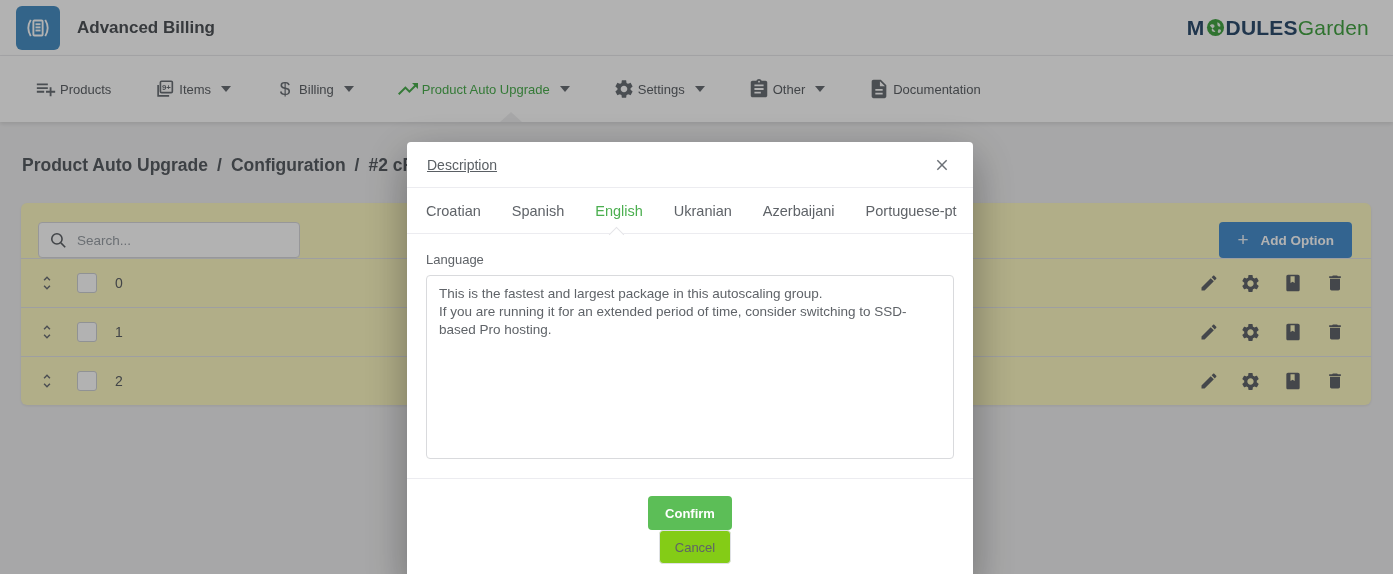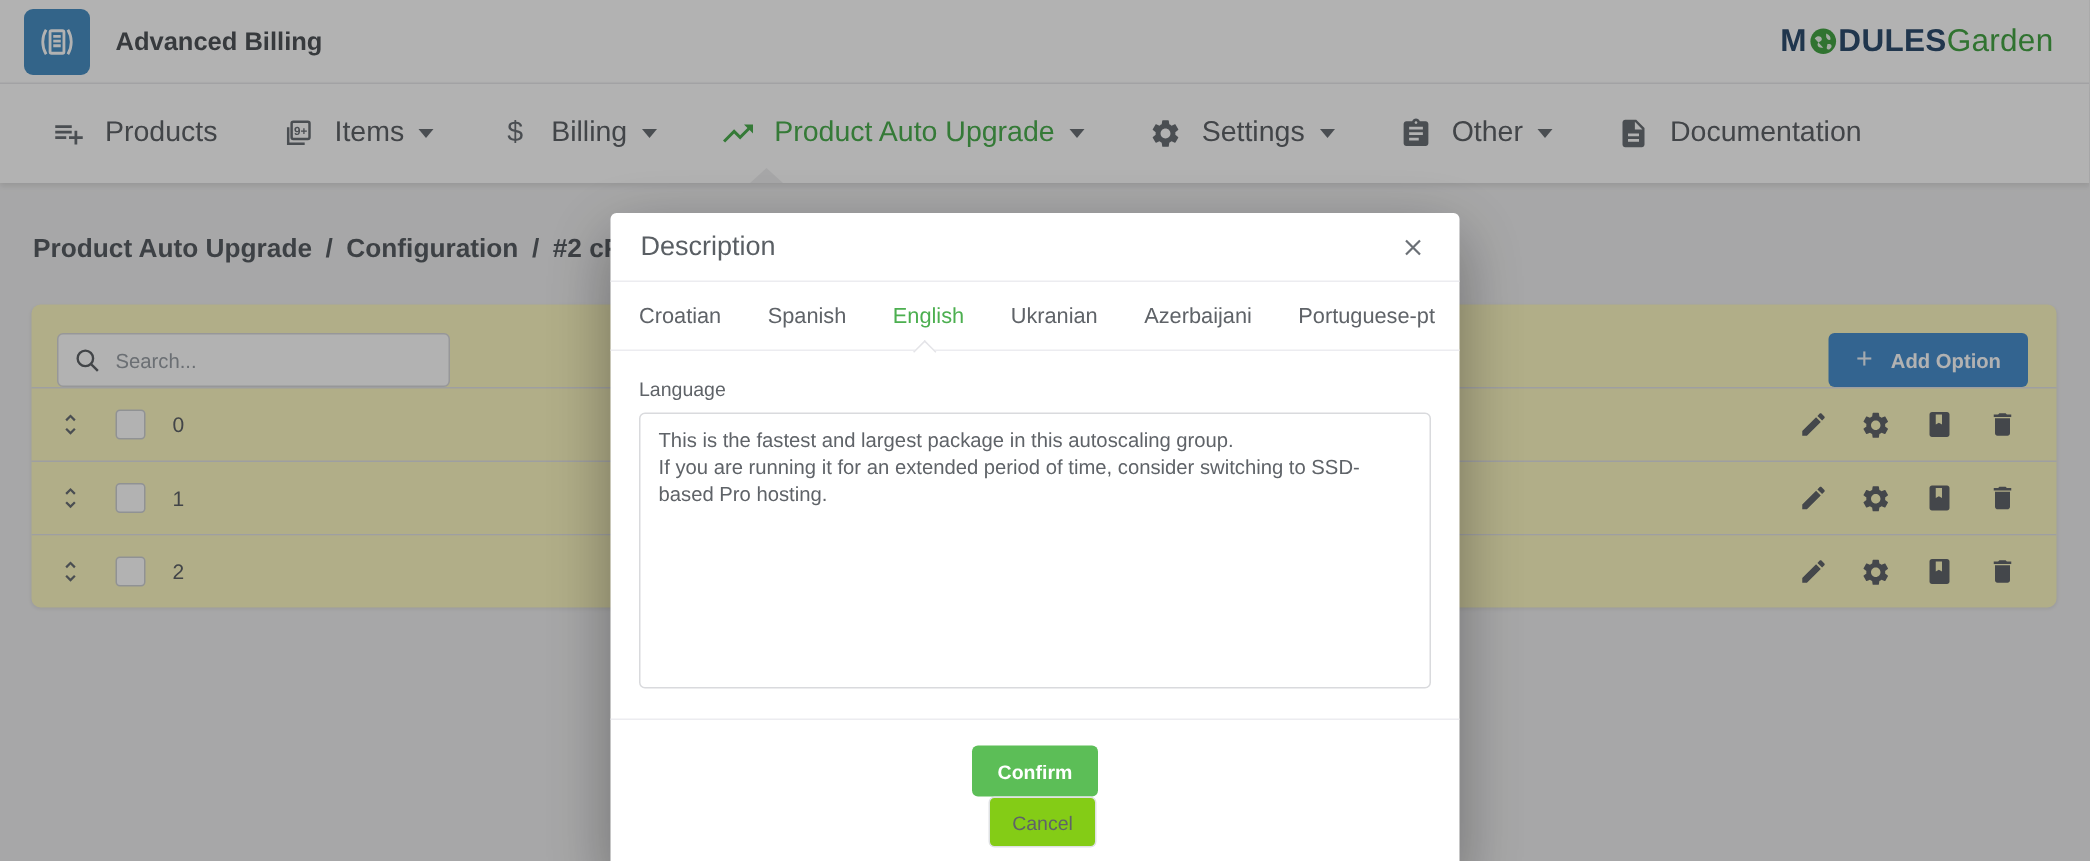--- a/index.html
+++ b/index.html
@@ -28,21 +28,21 @@
   .logo svg { margin: 0 1px; display: block; }
 
   
   .nav-bar {
     height: 66px; background: #ffffff; position: relative;
     display: flex; align-items: center; padding: 0 20px 0 34px;
     box-shadow: 0 2px 4px rgba(0,0,0,.10);
   }
   .nav-item { display: flex; align-items: center; margin-right: 42px; cursor: pointer; white-space: nowrap; }
   .nav-item .nv-icon { display: flex; align-items: center; justify-content: center; width: 24px; height: 24px; color: #6b7076; }
-  .nav-item .nv-label { font-size: 19px; font-weight: 500; color: #5f6368; margin-left: 12px; }
+  .nav-item .nv-label { font-size: 13px; font-weight: 500; color: #5f6368; margin-left: 2px; }
   .nav-item.active .nv-label { color: #4caf50; }
   .nav-item.active .nv-icon { color: #4caf50; }
   .caret { width: 0; height: 0; border-left: 5px solid transparent; border-right: 5px solid transparent; border-top: 6px solid #6b7076; margin-left: 10px; }
   .dollar { font-size: 19px; font-weight: 500; color: #6b7076; }
   .nav-notch {
     position: absolute; bottom: 0; left: 500px; width: 0; height: 0;
     border-left: 11px solid transparent; border-right: 11px solid transparent;
     border-bottom: 10px solid #f0f0f1;
   }
 
@@ -93,21 +93,21 @@
   .row-actions { margin-left: auto; display: flex; align-items: center; gap: 21px; }
   .row-actions .act { width: 21px; height: 21px; color: #62666c; cursor: pointer; display: flex; align-items: center; justify-content: center; }
 
   
   .overlay { position: fixed; inset: 0; background: rgba(0,0,0,.30); z-index: 10; }
   .modal {
     position: fixed; left: 407px; top: 142px; width: 566px; z-index: 20;
     background: #ffffff; border-radius: 4px; box-shadow: 0 14px 44px rgba(0,0,0,.35);
   }
   .modal-header { height: 46px; display: flex; align-items: center; justify-content: space-between; padding: 0 20px; border-bottom: 1px solid #ececf0; }
-  .modal-title { font-size: 18px; color: #5a5f64; }
+  .modal-title { font-size: 14px; color: #5a5f64; text-decoration: underline; }
   .modal-close { width: 22px; height: 22px; color: #6b7076; cursor: pointer; display: flex; align-items: center; justify-content: center; background: none; border: none; }
 
   .modal-tabs { position: relative; height: 46px; display: flex; align-items: center; padding: 0 19px; border-bottom: 1px solid #ececf0; }
   .tab { font-size: 14.5px; color: #5f6368; margin-right: 31px; cursor: pointer; white-space: nowrap; }
   .tab.active { color: #4caf50; }
   .tab-notch {
     position: absolute; bottom: -6.5px; left: 204px; width: 11px; height: 11px;
     background: #fff; border-top: 1px solid #e4e4e8; border-left: 1px solid #e4e4e8;
     transform: rotate(45deg);
   }

